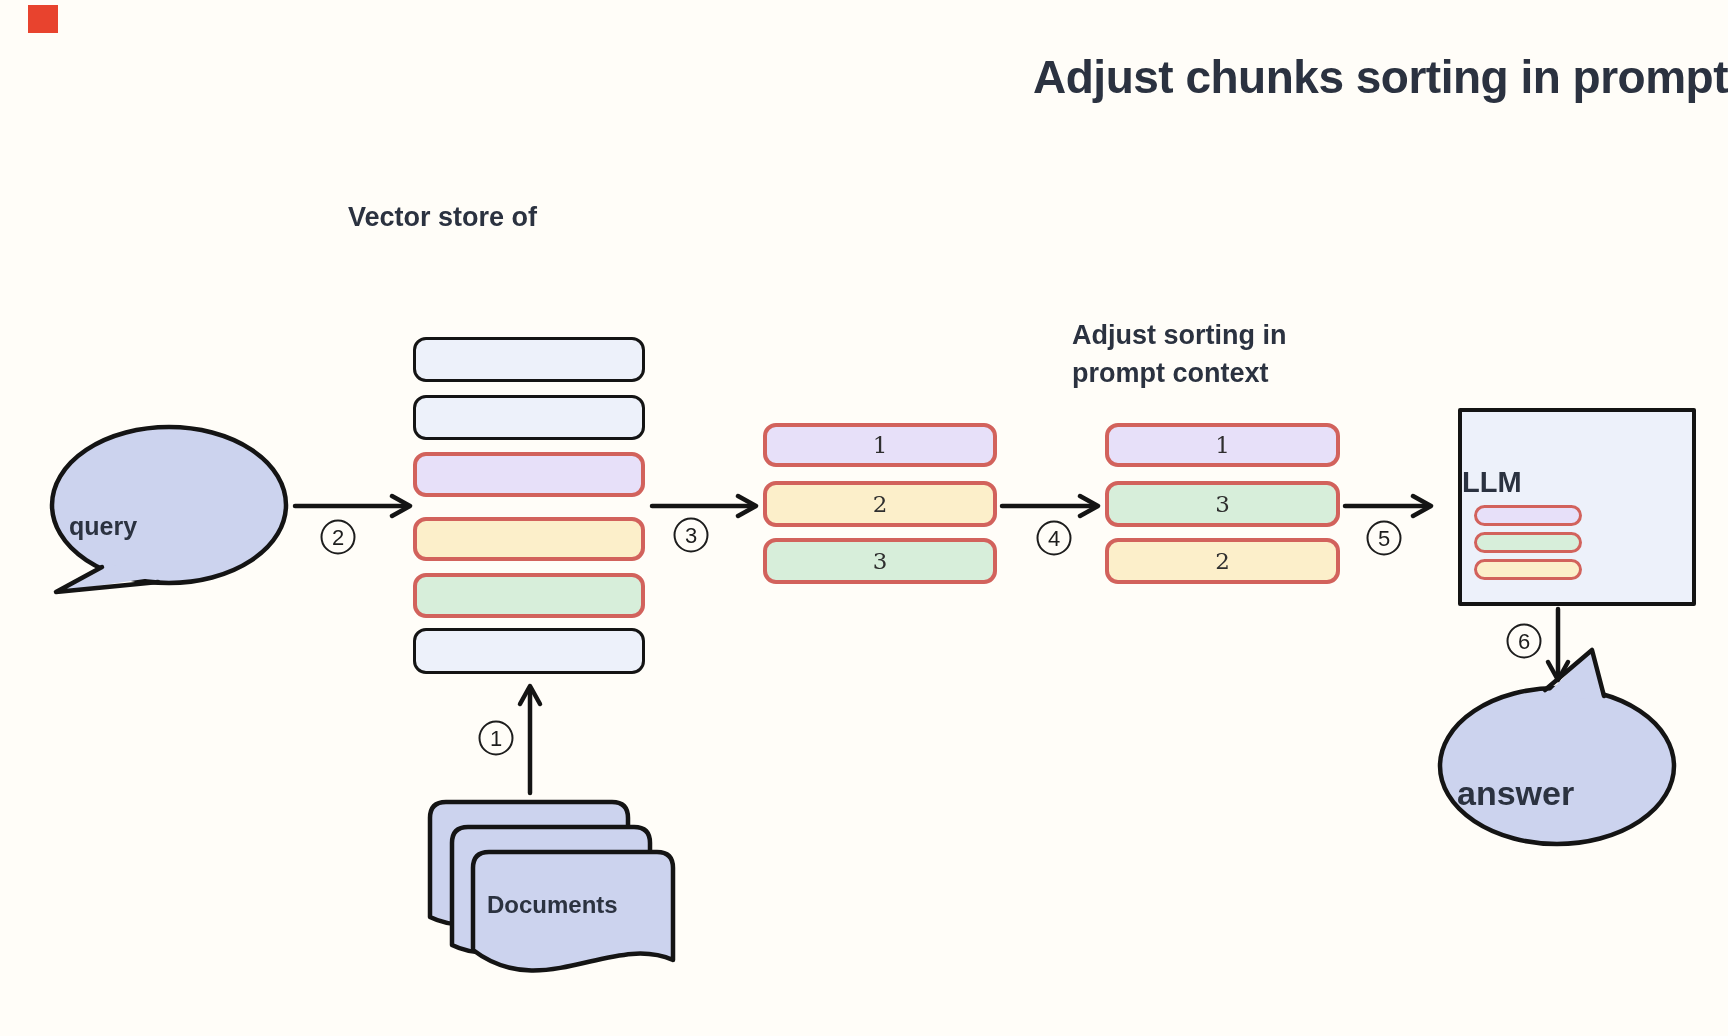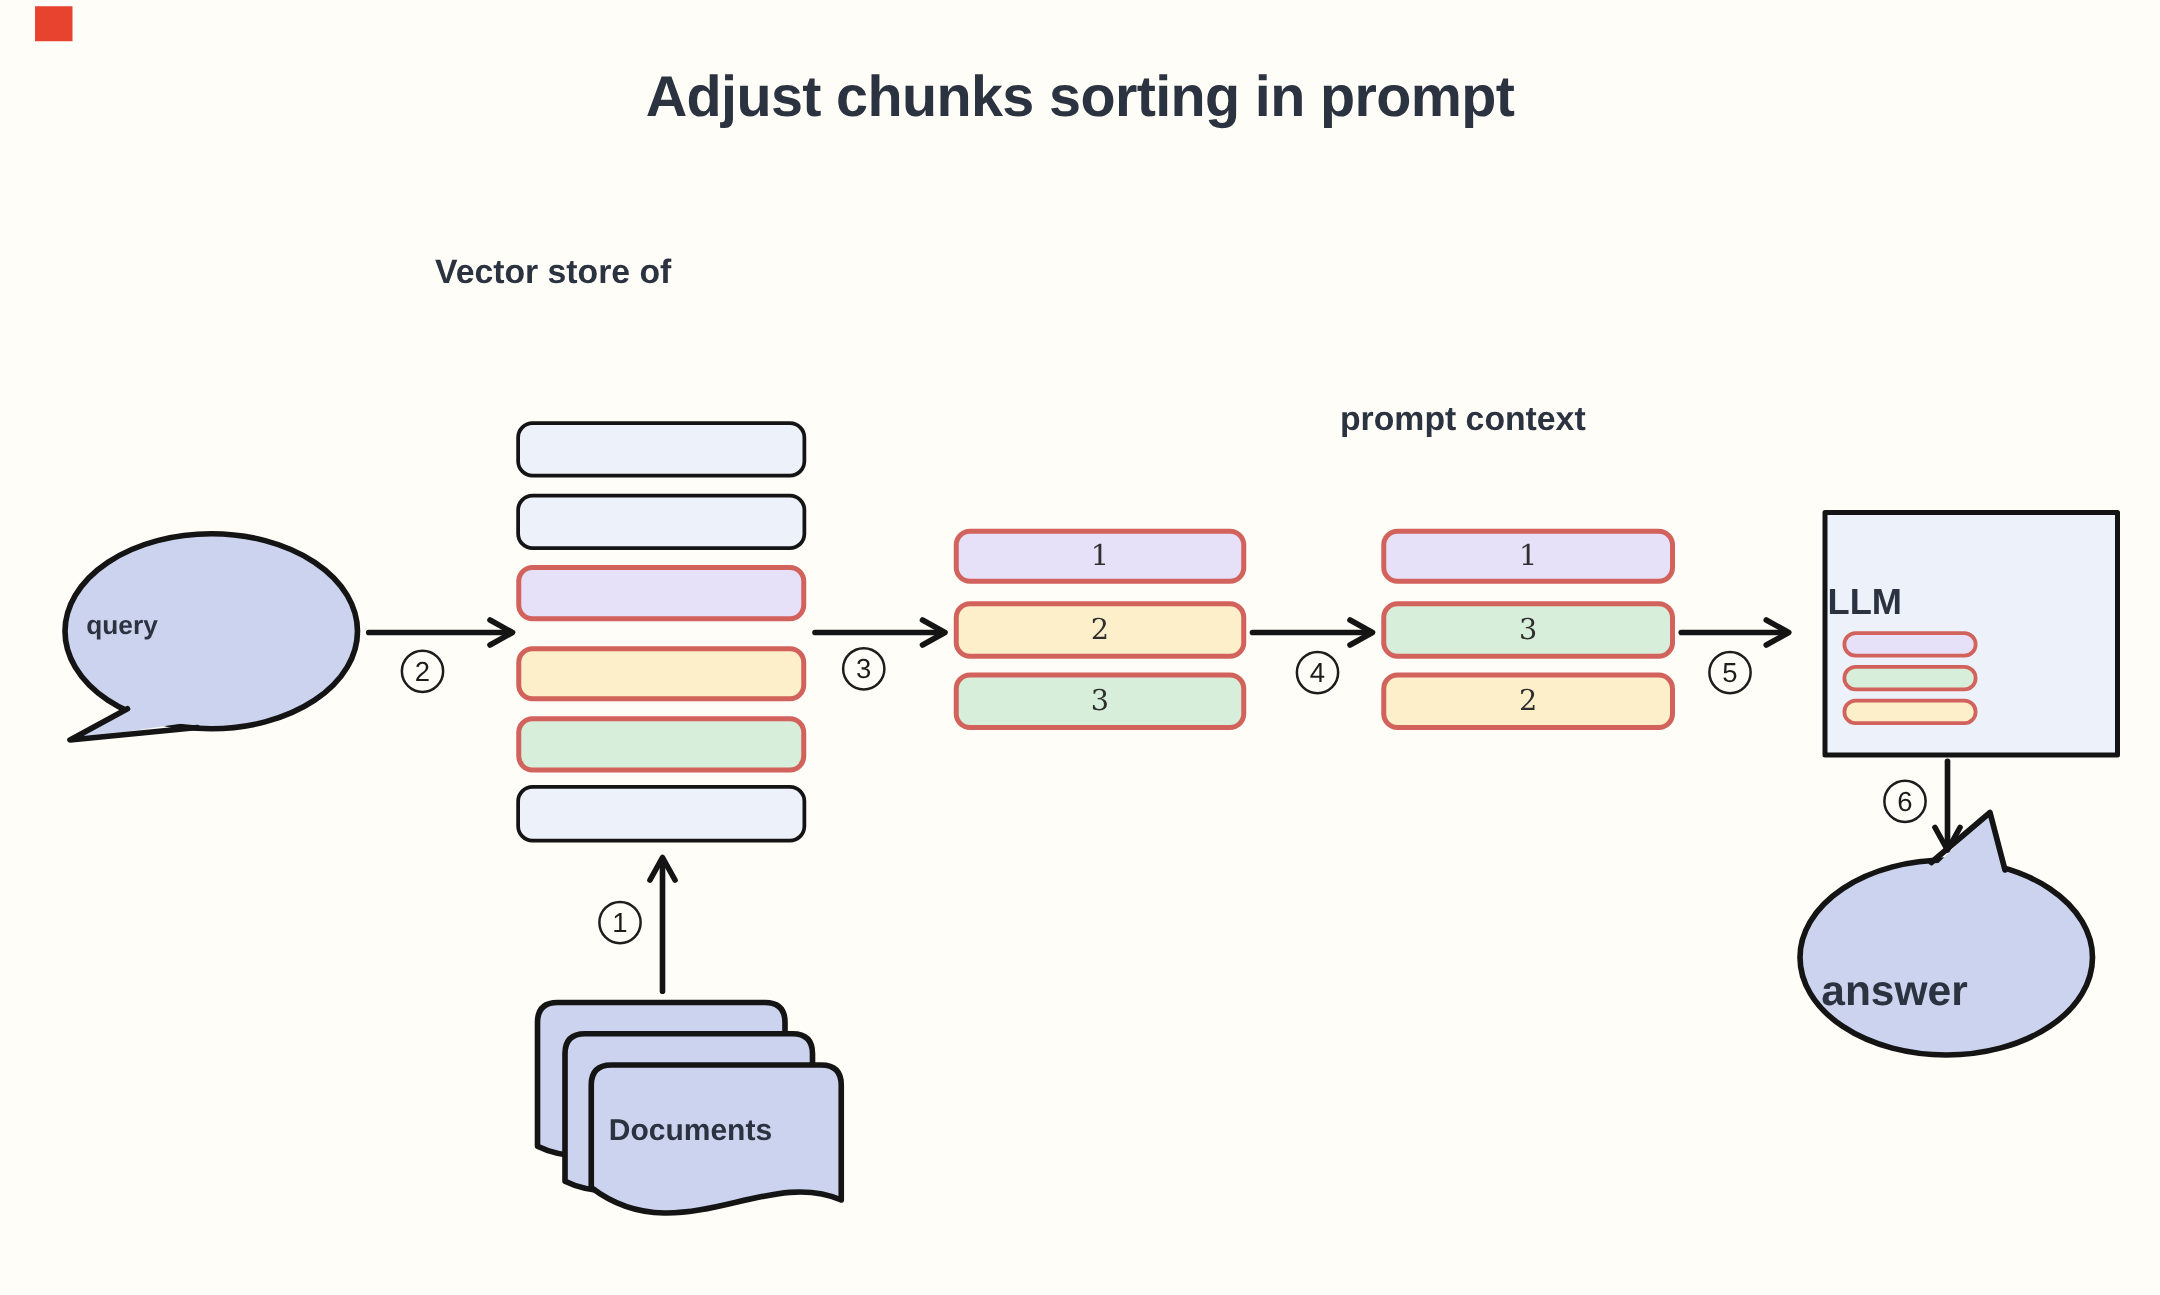--- a/index.html
+++ b/index.html
@@ -6,21 +6,21 @@
   body{
     width:1728px;height:1036px;
     background:#fffdf8;
     font-family:"Liberation Sans",sans-serif;
     -webkit-font-smoothing:antialiased;
   }
   .canvas{position:relative;width:1728px;height:1036px;overflow:hidden;background:var(--background,#fffdf8);}
   svg.layer{position:absolute;left:0;top:0;pointer-events:none;}
   .heading{
     position:absolute;font-weight:bold;color:var(--heading,#2b3240);
-    text-align:center;letter-spacing:-0.3px;
+    text-align:right;letter-spacing:-0.3px;
   }
   .title{left:0;right:0;top:50px;font-size:46px;letter-spacing:-0.5px;}
   .node-label{position:absolute;font-weight:bold;color:var(--heading,#2b3240);}
   .stack{position:absolute;}
   .row{
     position:absolute;left:0;width:100%;box-sizing:border-box;border-radius:13px;
     display:flex;align-items:center;justify-content:center;
   }
   .stroke-black{border:3.5px solid var(--black_stroke,#141414);}
   .stroke-red{border:4px solid var(--red_stroke,#d2625c);}
@@ -92,21 +92,21 @@
         <path d="M1558,609 L1558,676"></path>
           <path d="M1548,662 L1558,680 L1568,662"></path>
       </g>
     </g>
   </svg>
 
   <div class="red-marker" style="background-color: rgb(232, 67, 46);"></div>
 
   <div class="heading title">Adjust chunks sorting in prompt</div>
 
-  <div class="node-label" style="left:69px;top:489px;width:200px;font-size:21px;">query</div>
+  <div class="node-label" style="left:69px;top:512px;width:200px;font-size:25px;">query</div>
 
   <div class="node-label" style="left:348px;top:198px;width:360px;font-size:27px;line-height:38px;">
     <div>Vector store of</div>
   </div>
 
   <div class="stack" style="left:413px;top:337px;width:232px;height:339px;">
     <div class="row stroke-black" style="top: 0px; height: 45px; background-color: rgb(237, 241, 250);"></div>
     <div class="row stroke-black" style="top: 58px; height: 45px; background-color: rgb(237, 241, 250);"></div>
     <div class="row stroke-red" style="top: 115px; height: 45px; background-color: rgb(231, 224, 249);"></div>
     <div class="row stroke-red" style="top: 180px; height: 44px; background-color: rgb(252, 239, 202);"></div>
@@ -115,20 +115,21 @@
   </div>
 
 
   <div class="stack" style="left:763px;top:423px;width:234px;height:162px;">
     <div class="row stroke-red chunk-digit" style="top: 0px; height: 44px; background-color: rgb(231, 224, 249);">1</div>
     <div class="row stroke-red chunk-digit" style="top: 58px; height: 46px; background-color: rgb(252, 239, 202);">2</div>
     <div class="row stroke-red chunk-digit" style="top: 115px; height: 46px; background-color: rgb(215, 238, 218);">3</div>
   </div>
 
   <div class="node-label" style="left:1072px;top:316px;width:300px;font-size:27px;line-height:38px;">
+    <div>Adjust sorting in</div>
     <div>prompt context</div>
   </div>
 
   <div class="stack" style="left:1105px;top:423px;width:235px;height:162px;">
     <div class="row stroke-red chunk-digit" style="top: 0px; height: 44px; background-color: rgb(231, 224, 249);">1</div>
     <div class="row stroke-red chunk-digit" style="top: 58px; height: 46px; background-color: rgb(215, 238, 218);">3</div>
     <div class="row stroke-red chunk-digit" style="top: 115px; height: 46px; background-color: rgb(252, 239, 202);">2</div>
   </div>
 
   <div class="llm-box" style="left:1458px;top:408px;width:238px;height:198px;text-decoration:underline;">

